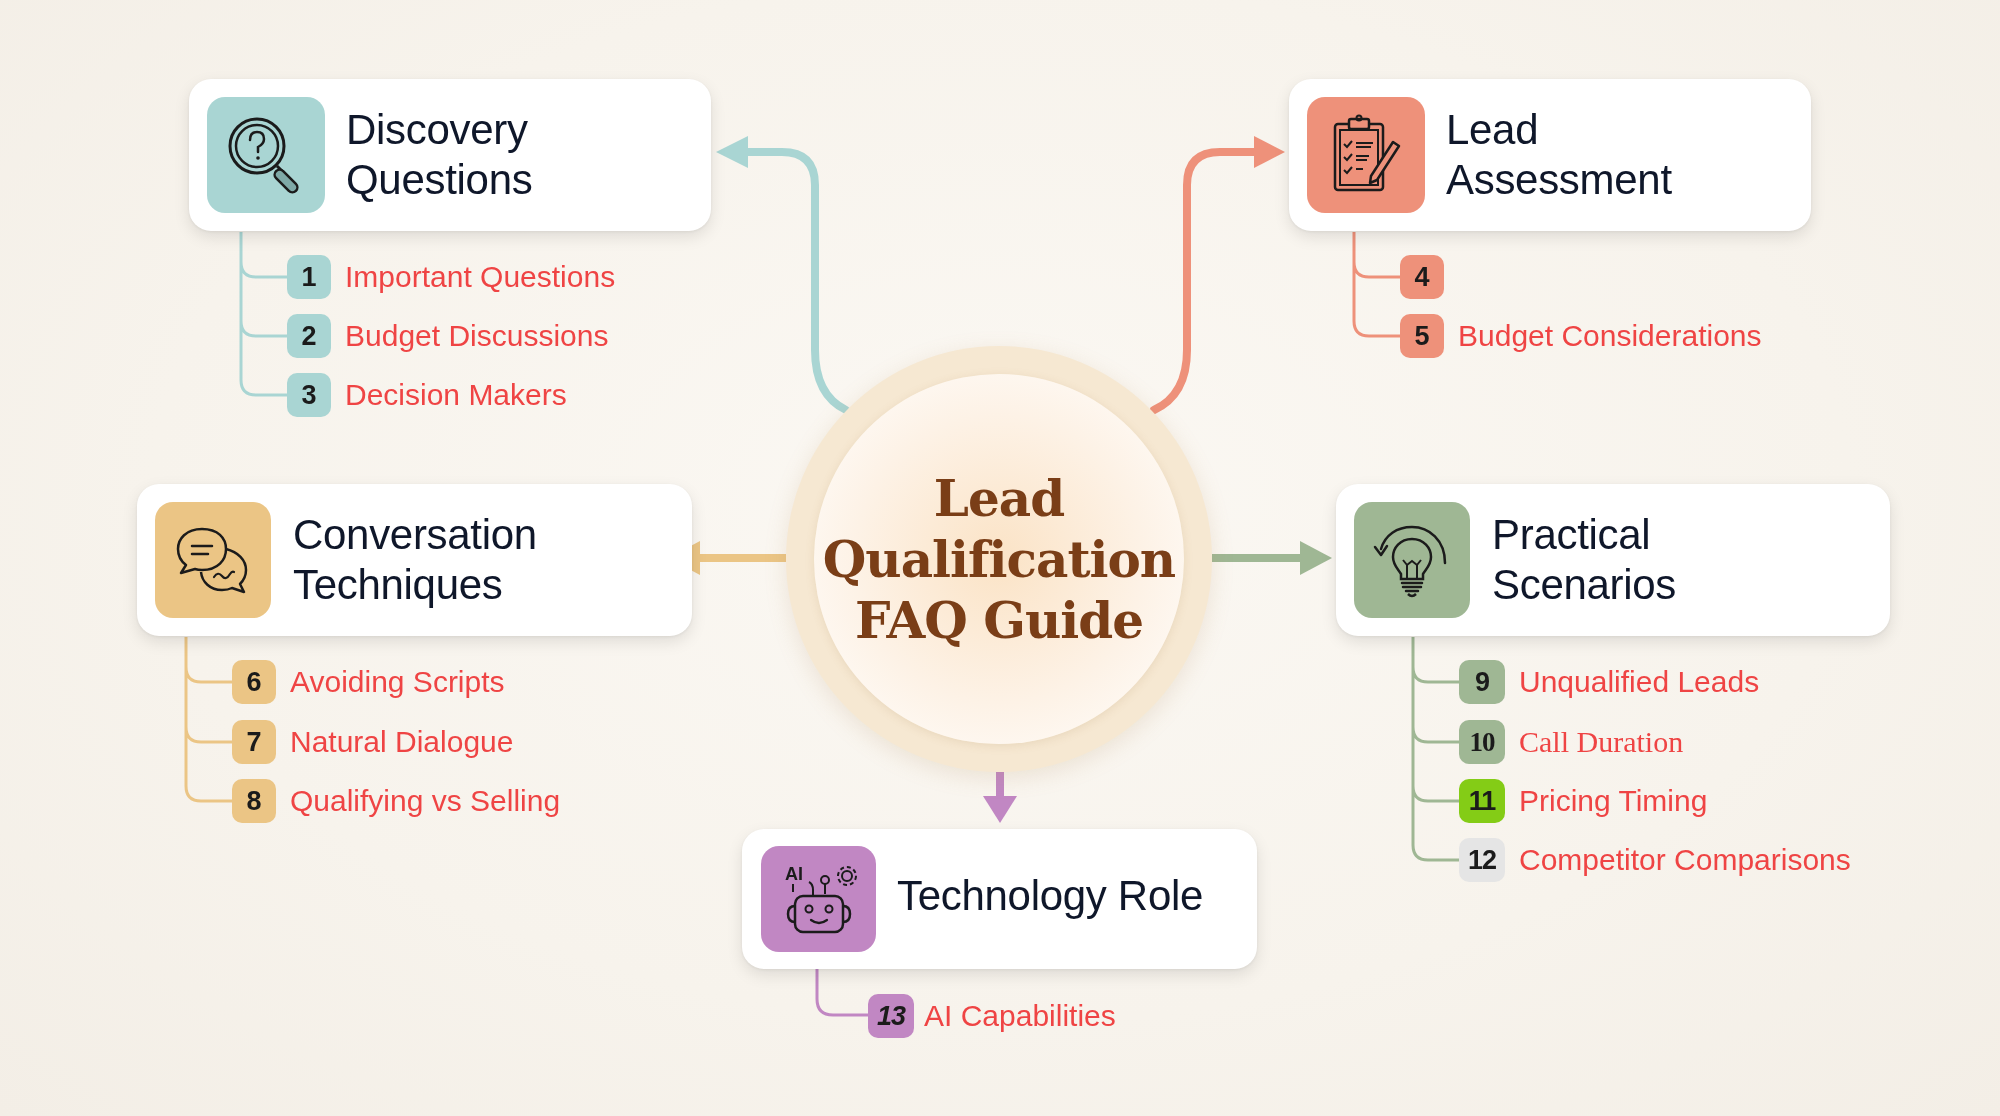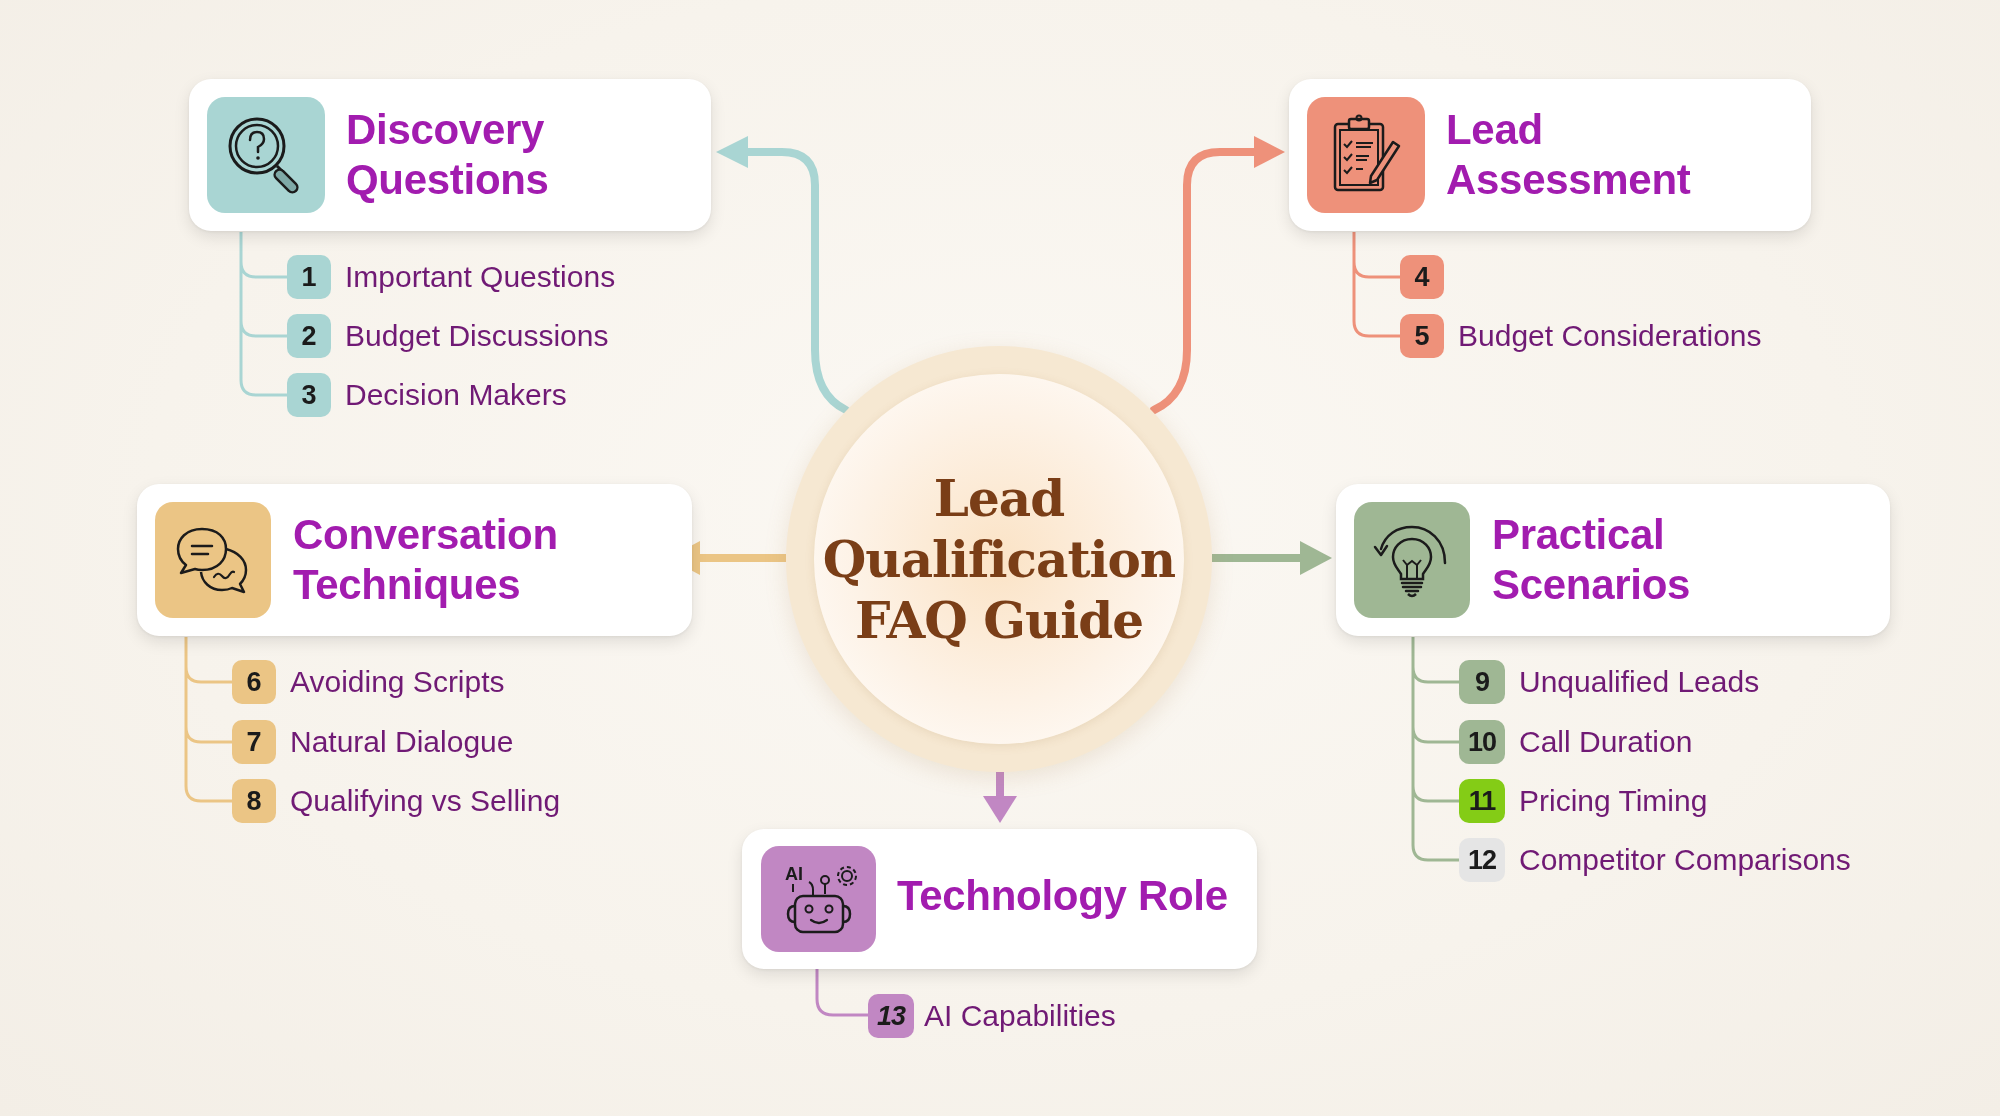--- a/index.html
+++ b/index.html
@@ -32,33 +32,33 @@
   .card {
     position: absolute; background: #ffffff; border-radius: 22px;
     box-shadow: 0 6px 16px rgba(0,0,0,0.10), 0 1px 3px rgba(0,0,0,0.06);
     display: flex; align-items: center;
   }
   .card-icon {
     position: absolute; border-radius: 18px;
     display: flex; align-items: center; justify-content: center;
   }
   .card-title {
-    position: absolute; font-weight: bold; font-size: 42px; line-height: 50px; color: #a21caf;
+    position: absolute; font-weight: normal; font-size: 42px; line-height: 50px; color: #0f172a;
     letter-spacing: -0.3px;
   }
   .item {
     position: absolute; display: flex; align-items: center; height: 46px;
   }
   .badge {
     width: 44px; height: 44px; border-radius: 10px;
     display: flex; align-items: center; justify-content: center;
     font-weight: bold; font-size: 27px; color: #1b1b1b;
   }
   .badge.wide { width: 46px; font-size: 27px; letter-spacing: -1px; }
-  .item-label { margin-left: 14px; font-size: 30px; color: #701a75; white-space: nowrap; }
+  .item-label { margin-left: 14px; font-size: 30px; color: #ef4444; white-space: nowrap; }
 </style>
 </head>
 <body>
 
 <svg class="connectors" viewBox="0 0 2000 1116">
 
   <g>
     <path d="M846,410 Q815,395 815,350 L815,185 Q815,152 782,152 L748,152" fill="none" stroke="#a9d5d3" stroke-width="8" stroke-linecap="round"></path>
     <polygon points="716,152 748,136 748,168" fill="#a9d5d3"></polygon>
   </g>
@@ -192,21 +192,21 @@
   </div>
   <div class="card-title" style="left:156px;top:26px;">
     <div>Practical</div>
     <div>Scenarios</div>
   </div>
 </div>
 <div class="item" style="left:1459px;top:659px;">
   <div class="badge wide" style="background:#9fb794;">9</div>
   <div class="item-label">Unqualified Leads</div>
 </div>
-<div class="item" style="left:1459px;top:719px;">
+<div class="item" style="left:1459px;top:719px;font-family:Liberation Serif, serif;">
   <div class="badge wide" style="background:#9fb794;">10</div>
   <div class="item-label">Call Duration</div>
 </div>
 <div class="item" style="left:1459px;top:778px;">
   <div class="badge wide" style="background:#84cc16;">11</div>
   <div class="item-label">Pricing Timing</div>
 </div>
 <div class="item" style="left:1459px;top:837px;">
   <div class="badge wide" style="background:#e5e5e5;">12</div>
   <div class="item-label">Competitor Comparisons</div>

